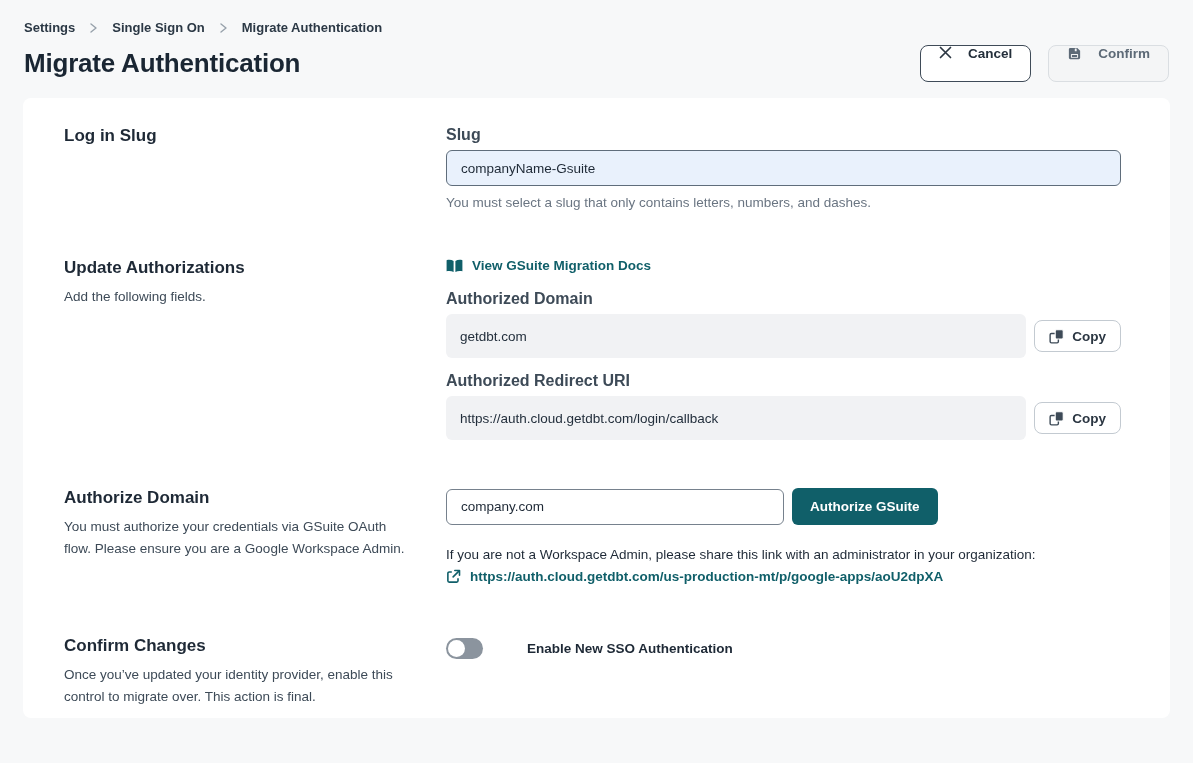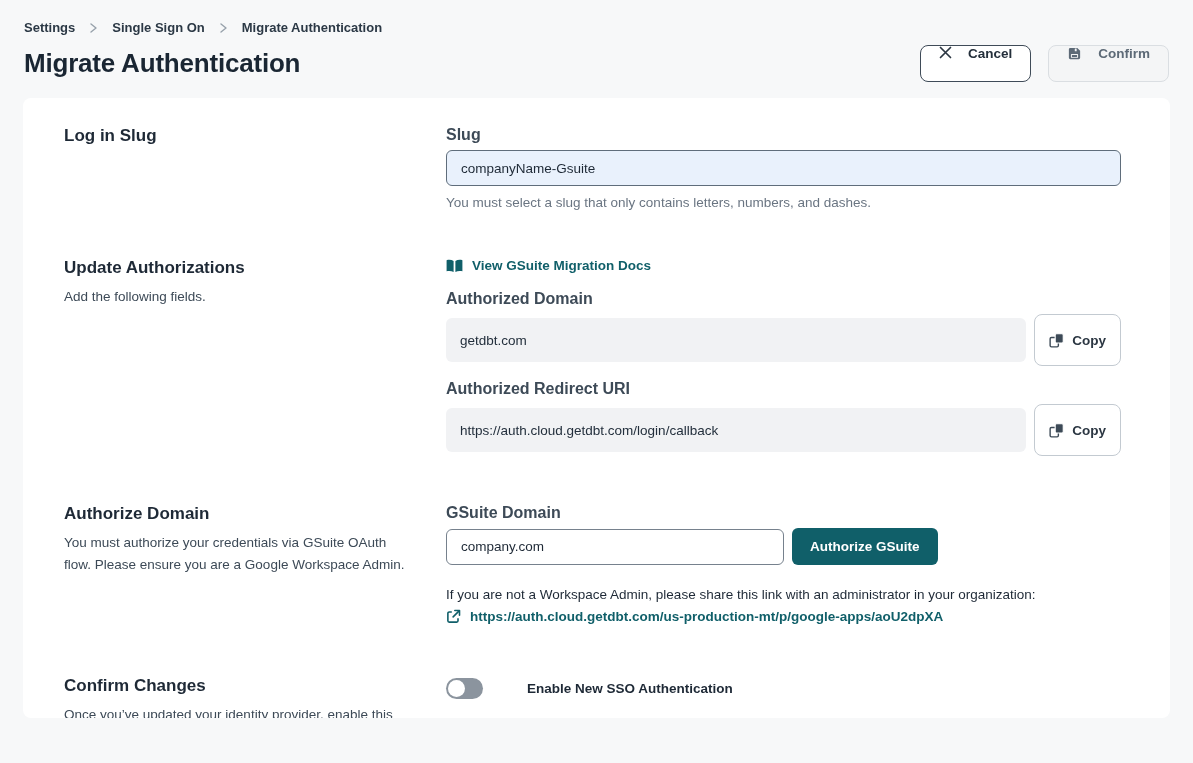--- a/index.html
+++ b/index.html
@@ -55,21 +55,21 @@
   .field-group { margin-top: 14px; }
   .field-group:first-of-type { margin-top: 0; }
   .field-row { display: flex; align-items: center; gap: 8px; }
   .readonly-field {
     flex: 1; height: 44px; display: flex; align-items: center;
     background: #f1f2f4; border-radius: 6px; padding: 0 14px;
     font-size: 13.5px; color: #232f3c;
   }
   .copy-btn {
     display: inline-flex; align-items: center; gap: 8px;
-    height: 52px; padding: 0 14px; border-radius: 8px;
+    height: 32px; padding: 0 14px; border-radius: 8px;
     background: #fff; border: 1px solid #c3cad1; color: #2b3642;
     font-family: inherit; font-size: 13.5px; font-weight: 600; cursor: pointer;
   }
   .copy-btn svg { display: block; color: #3d4a57; }
 
   .authorize-row { display: flex; gap: 8px; align-items: center; }
   .gsuite-input { width: 338px; background: #fff; border: 1px solid #76818d; }
   .authorize-btn {
     height: 37px; padding: 0 18px; border: none; border-radius: 6px;
     background: #105f69; color: #fff;
@@ -187,21 +187,20 @@
       </div>
     </div>
   </div>
 
   <div class="row">
     <div>
       <h2 class="sec-title">Authorize Domain</h2>
       <p class="sec-desc">You must authorize your credentials via GSuite OAuth flow. Please ensure you are a Google Workspace Admin.</p>
     </div>
     <div>
-      <label class="field-label">GSuite Domain</label>
       <div class="authorize-row">
         <input class="input gsuite-input" type="text" value="company.com" style="">
         <button class="authorize-btn">Authorize GSuite</button>
       </div>
       <p class="share-text">If you are not a Workspace Admin, please share this link with an administrator in your organization:</p>
       <span class="share-link">
         <svg width="15" height="15" viewBox="0 0 16 16" fill="none" stroke="currentColor" stroke-width="1.7">
           <path d="M6.2 3.2H3.4A1.4 1.4 0 0 0 2 4.6v8a1.4 1.4 0 0 0 1.4 1.4h8a1.4 1.4 0 0 0 1.4-1.4V9.8"></path>
           <path d="M9.4 1.6h5v5" stroke-linecap="round" stroke-linejoin="round"></path>
           <path d="M14 2L7.6 8.4" stroke-linecap="round"></path>

